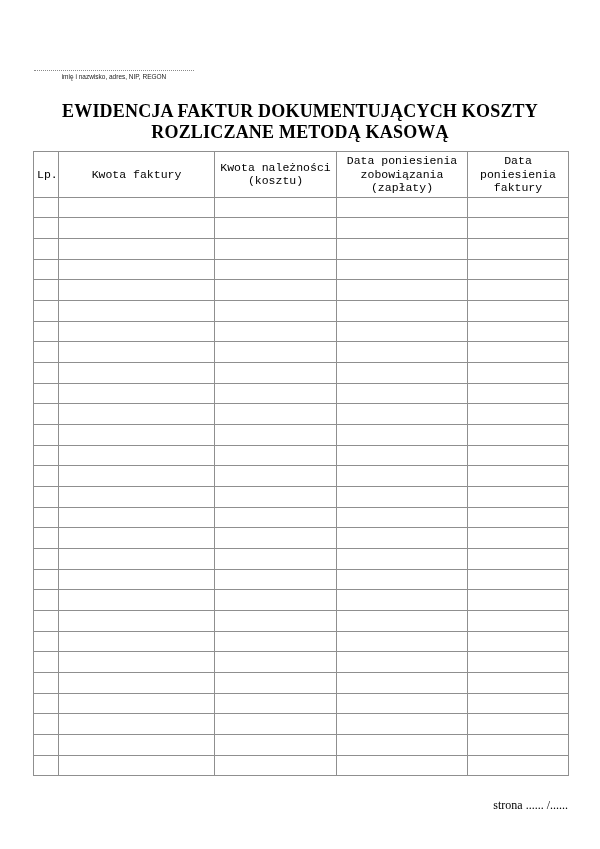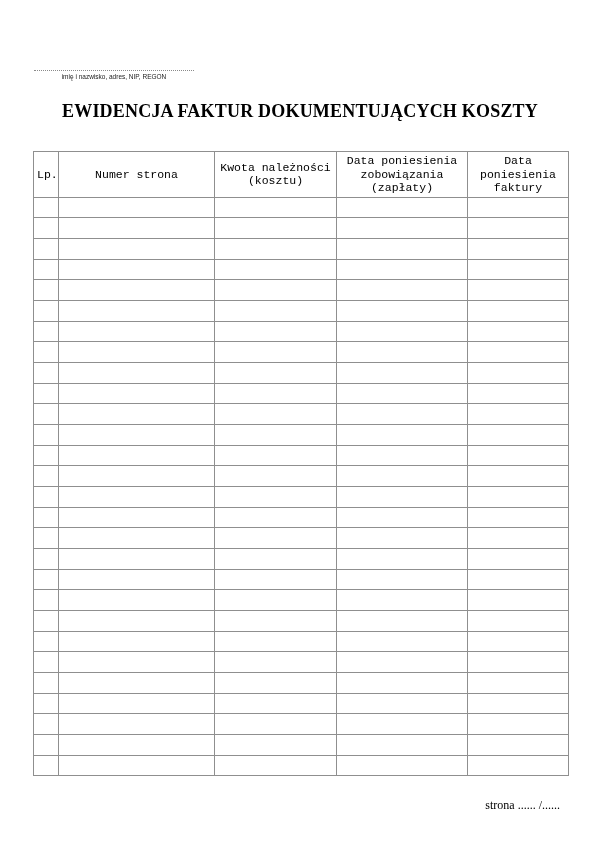--- a/index.html
+++ b/index.html
@@ -73,53 +73,54 @@
     padding: 2px 3px;
   }
   table.invoice-table tbody tr { height: 20.68px; }
   table.invoice-table td {
     font-size: 11px;
     padding: 0 3px;
   }
   
   .page-number {
     position: absolute;
-    right: 40px;
+    right: 32px;
     top: 798px;
     font-size: 12px;
     line-height: 14px;
     white-space: nowrap;
   }
 </style>
 </head>
 <body>
 
 <div class="page">
 
   <div class="top-note">
     <div class="dotted-line"></div>
     <div class="top-note-label">imię i nazwisko, adres, NIP, REGON</div>
   </div>
 
   <div class="form-title">
     <div>EWIDENCJA FAKTUR DOKUMENTUJĄCYCH KOSZTY</div>
+    <div>ROZLICZANE METODĄ KASOWĄ</div>
   </div>
 
   <table class="invoice-table">
     <colgroup>
       <col style="width:25px">
       <col style="width:156px">
       <col style="width:122px">
       <col style="width:131px">
       <col style="width:101px">
     </colgroup>
     <thead>
       <tr>
         <th>Lp.</th>
-        <th>Numer strona</th>
+        <th>Kwota faktury</th>
         <th>Kwota należności (kosztu)</th>
         <th>Data poniesienia zobowiązania (zapłaty)</th>
         <th>Data poniesienia faktury</th>
       </tr>
     </thead>
     <tbody>
         <tr>
           <td></td>
           <td></td>
           <td></td>

